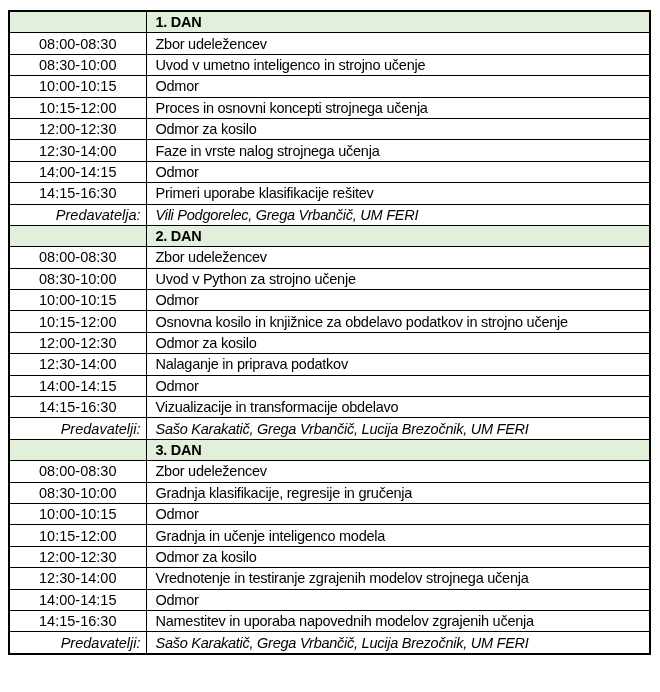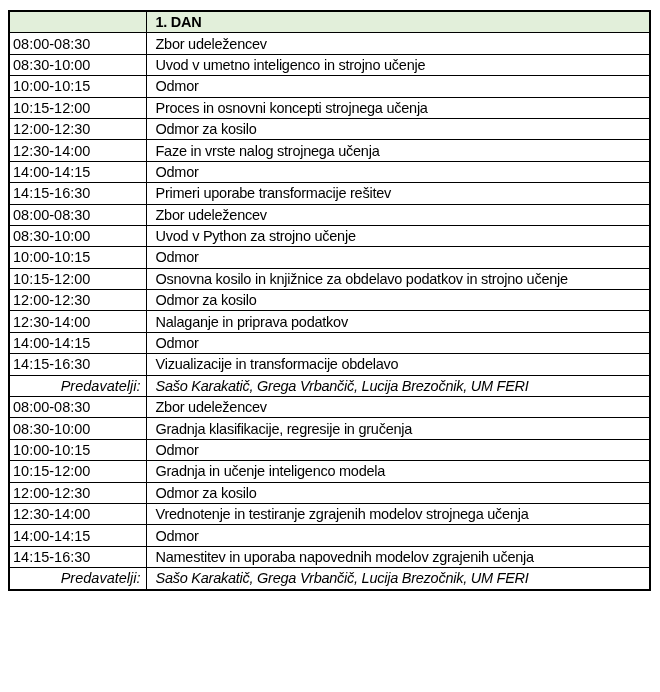--- a/index.html
+++ b/index.html
@@ -29,20 +29,21 @@
   col.col-activity { width: 504px; }
   td {
     border: 1px solid var(--border-color, #000000);
     height: 20.4px;
     padding: 0;
     vertical-align: middle;
     overflow: hidden;
     white-space: nowrap;
   }
   td.time {
+    text-align: center;
     padding: 0 3px;
   }
   td.act {
     text-align: left;
     padding: 0 3px 0 9px;
     letter-spacing: -0.25px;
   }
   tr.day-header td {
     background: var(--header-bg, #E2EFDA);
     font-weight: 700;
@@ -94,23 +95,31 @@
       <tr class="bold">
         <td class="time">12:30-14:00</td>
         <td class="act">Faze in vrste nalog strojnega učenja</td>
       </tr>
       <tr>
         <td class="time">14:00-14:15</td>
         <td class="act">Odmor</td>
       </tr>
       <tr class="bold">
         <td class="time">14:15-16:30</td>
-        <td class="act">Primeri uporabe transformacije rešitev</td>
+        <td class="act">Primeri uporabe klasifikacije rešitev</td>
+      </tr>
+      <tr class="lect">
+        <td class="time">Predavatelja:</td>
+        <td class="act">Vili Podgorelec, Grega Vrbančič, UM FERI</td>
       </tr>
 
+      <tr class="day-header">
+        <td class="time"></td>
+        <td class="act">2. DAN</td>
+      </tr>
       <tr>
         <td class="time">08:00-08:30</td>
         <td class="act">Zbor udeležencev</td>
       </tr>
       <tr class="bold">
         <td class="time">08:30-10:00</td>
         <td class="act">Uvod v Python za strojno učenje</td>
       </tr>
       <tr>
         <td class="time">10:00-10:15</td>
@@ -134,20 +143,24 @@
       </tr>
       <tr class="bold">
         <td class="time">14:15-16:30</td>
         <td class="act">Vizualizacije in transformacije obdelavo</td>
       </tr>
       <tr class="lect">
         <td class="time">Predavatelji:</td>
         <td class="act">Sašo Karakatič, Grega Vrbančič, Lucija Brezočnik, UM FERI</td>
       </tr>
 
+      <tr class="day-header">
+        <td class="time"></td>
+        <td class="act">3. DAN</td>
+      </tr>
       <tr>
         <td class="time">08:00-08:30</td>
         <td class="act">Zbor udeležencev</td>
       </tr>
       <tr class="bold">
         <td class="time">08:30-10:00</td>
         <td class="act">Gradnja klasifikacije, regresije in gručenja</td>
       </tr>
       <tr>
         <td class="time">10:00-10:15</td>

